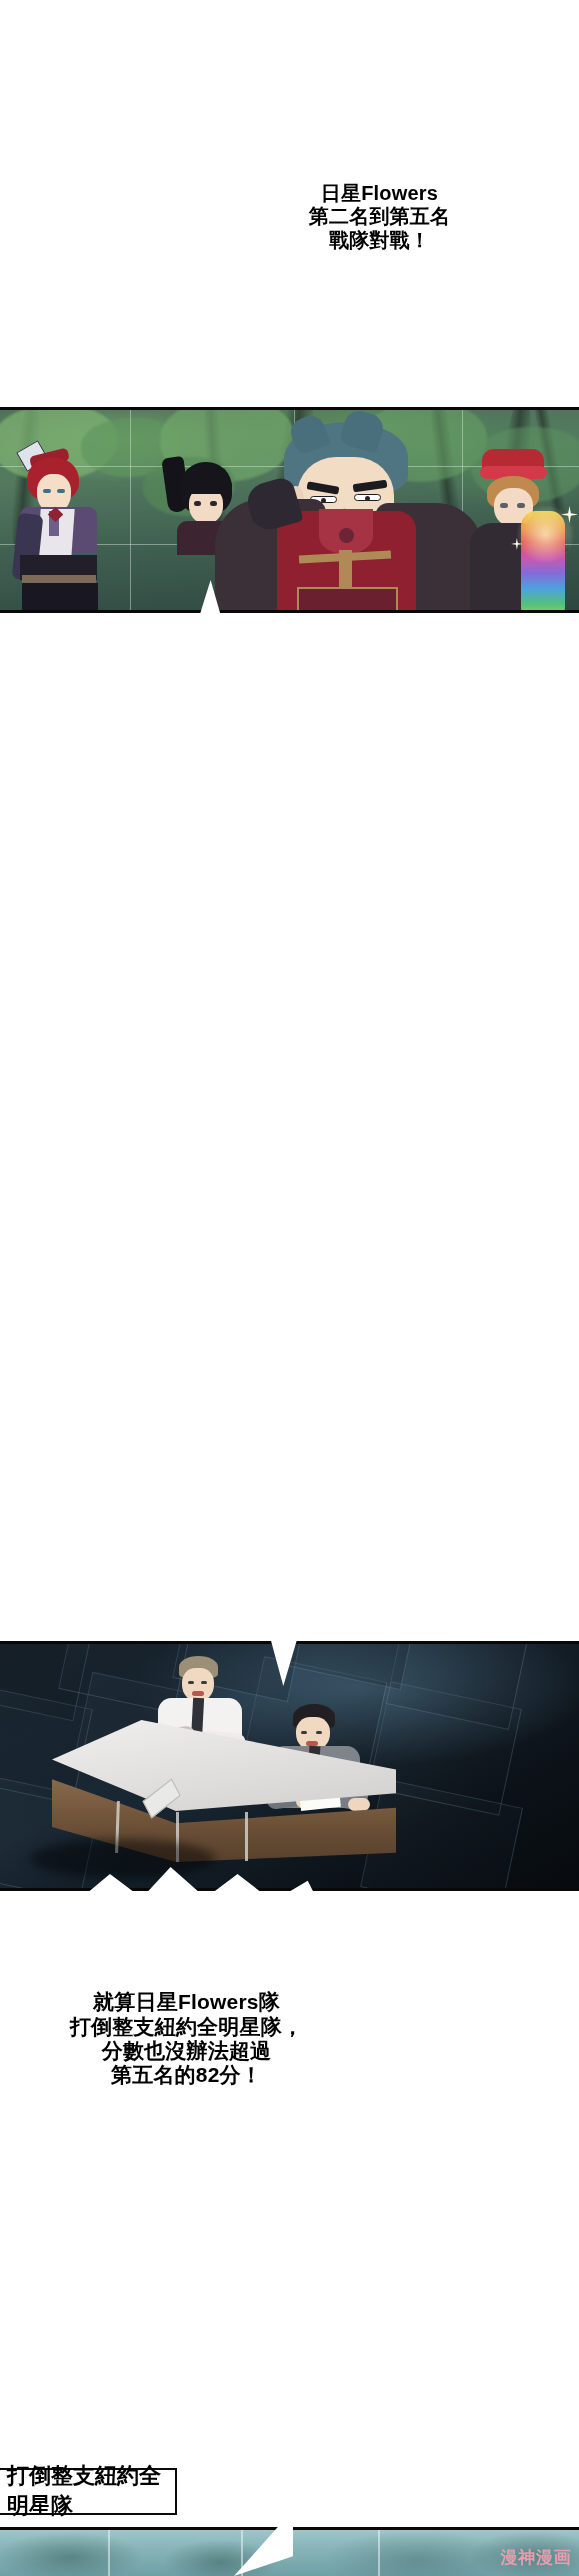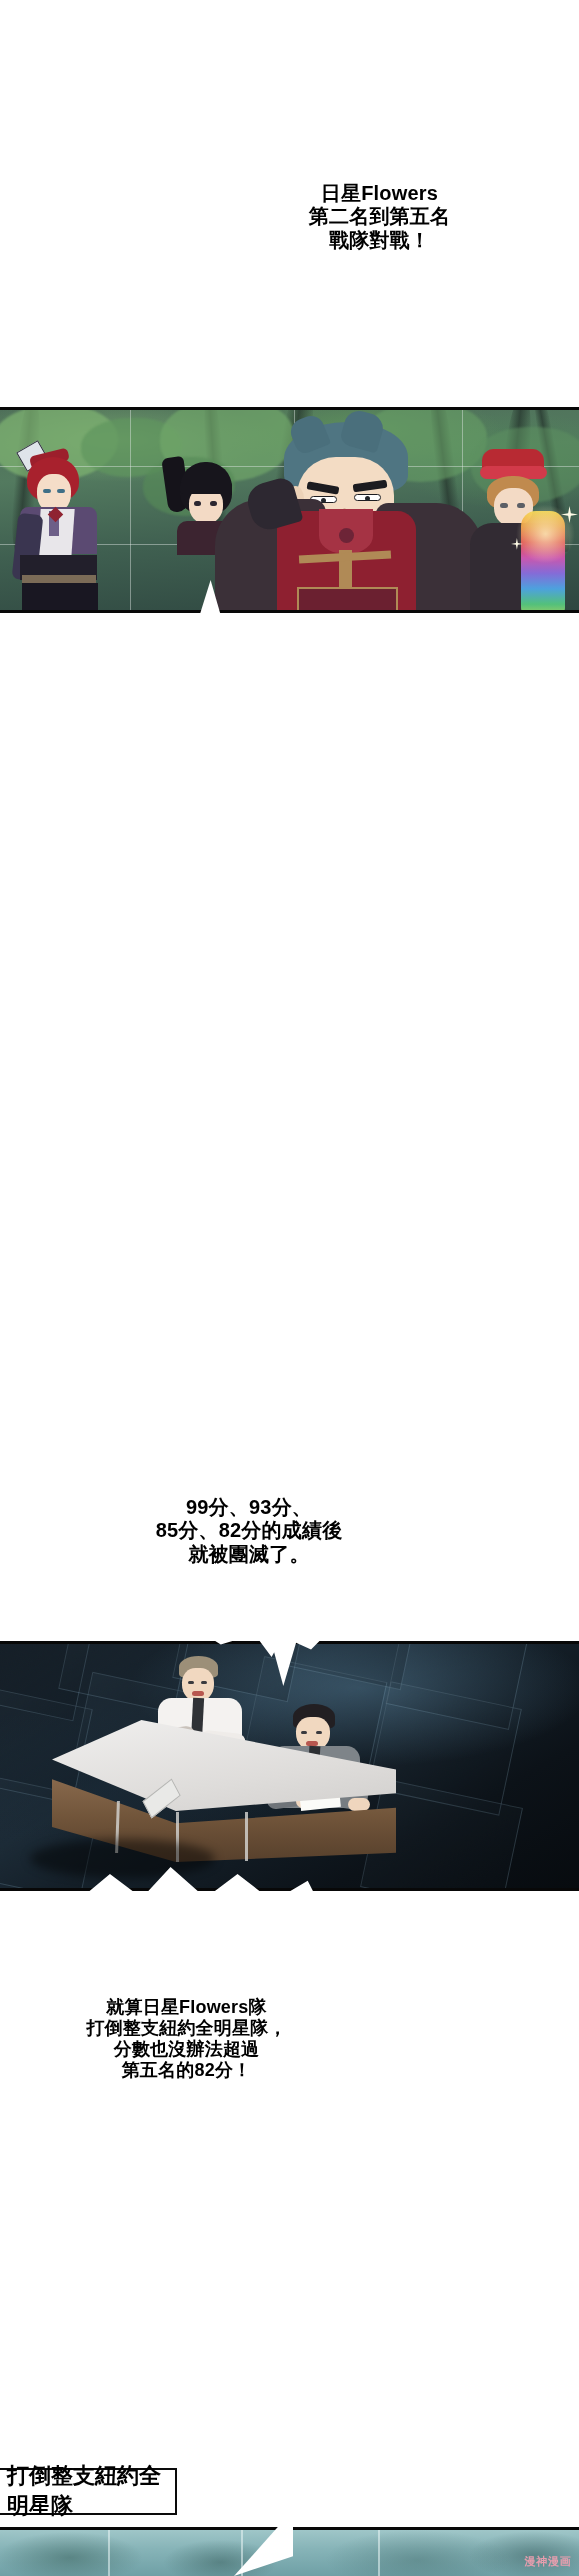--- a/index.html
+++ b/index.html
@@ -379,38 +379,33 @@
     <span class="btxt">日星Flowers
 第二名到第五名
 戰隊對戰！</span>
   </div>
 
   <div class="tail tail-up" style="left:195px; top:580px; width:30px; height:50px;"></div>
   <div class="tail tail-down" style="left:207px; top:985px; width:30px; height:52px;"></div>
 
 
   <div class="tail tail-down" style="left:267px; top:1626px; width:34px; height:60px;"></div>
-  <div class="bubble shape-a" id="bubble-4" style="left:108px; top:1405px; width:282px; height:252px; font-size:20px;">
-    <span class="btxt">99分、93分、
-85分、82分的成績後
-就被團滅了。</span>
-  </div>
 
   <div class="tail tail-down" style="left:195px; top:2193px; width:34px; height:60px;"></div>
-  <div class="bubble shape-b" id="bubble-5" style="left:27px; top:1867px; width:319px; height:344px; font-size:18px;">
+  <div class="bubble shape-b" id="bubble-5" style="left:27px; top:1867px; width:319px; height:344px; font-size:21px;">
     <span class="btxt">就算日星Flowers隊
 打倒整支紐約全明星隊，
 分數也沒辦法超過
 第五名的82分！</span>
   </div>
 
   <div class="tail tail-dl" style="left:234px; top:2510px; width:59px; height:66px;"></div>
 
   <div class="label-box" style="left:-3.4px; top:2468px; width:180px; height:47px; font-size:22px;">
     <span>打倒整支紐約全明星隊</span>
   </div>
 
-  <div class="watermark" style="right:8.4px; bottom:6.7px; font-size:11px;">
+  <div class="watermark" style="right:8.4px; bottom:6.7px; font-size:17px;">
     <span>漫神漫画</span>
   </div>
 
 </div>
 
 
 </body></html>

